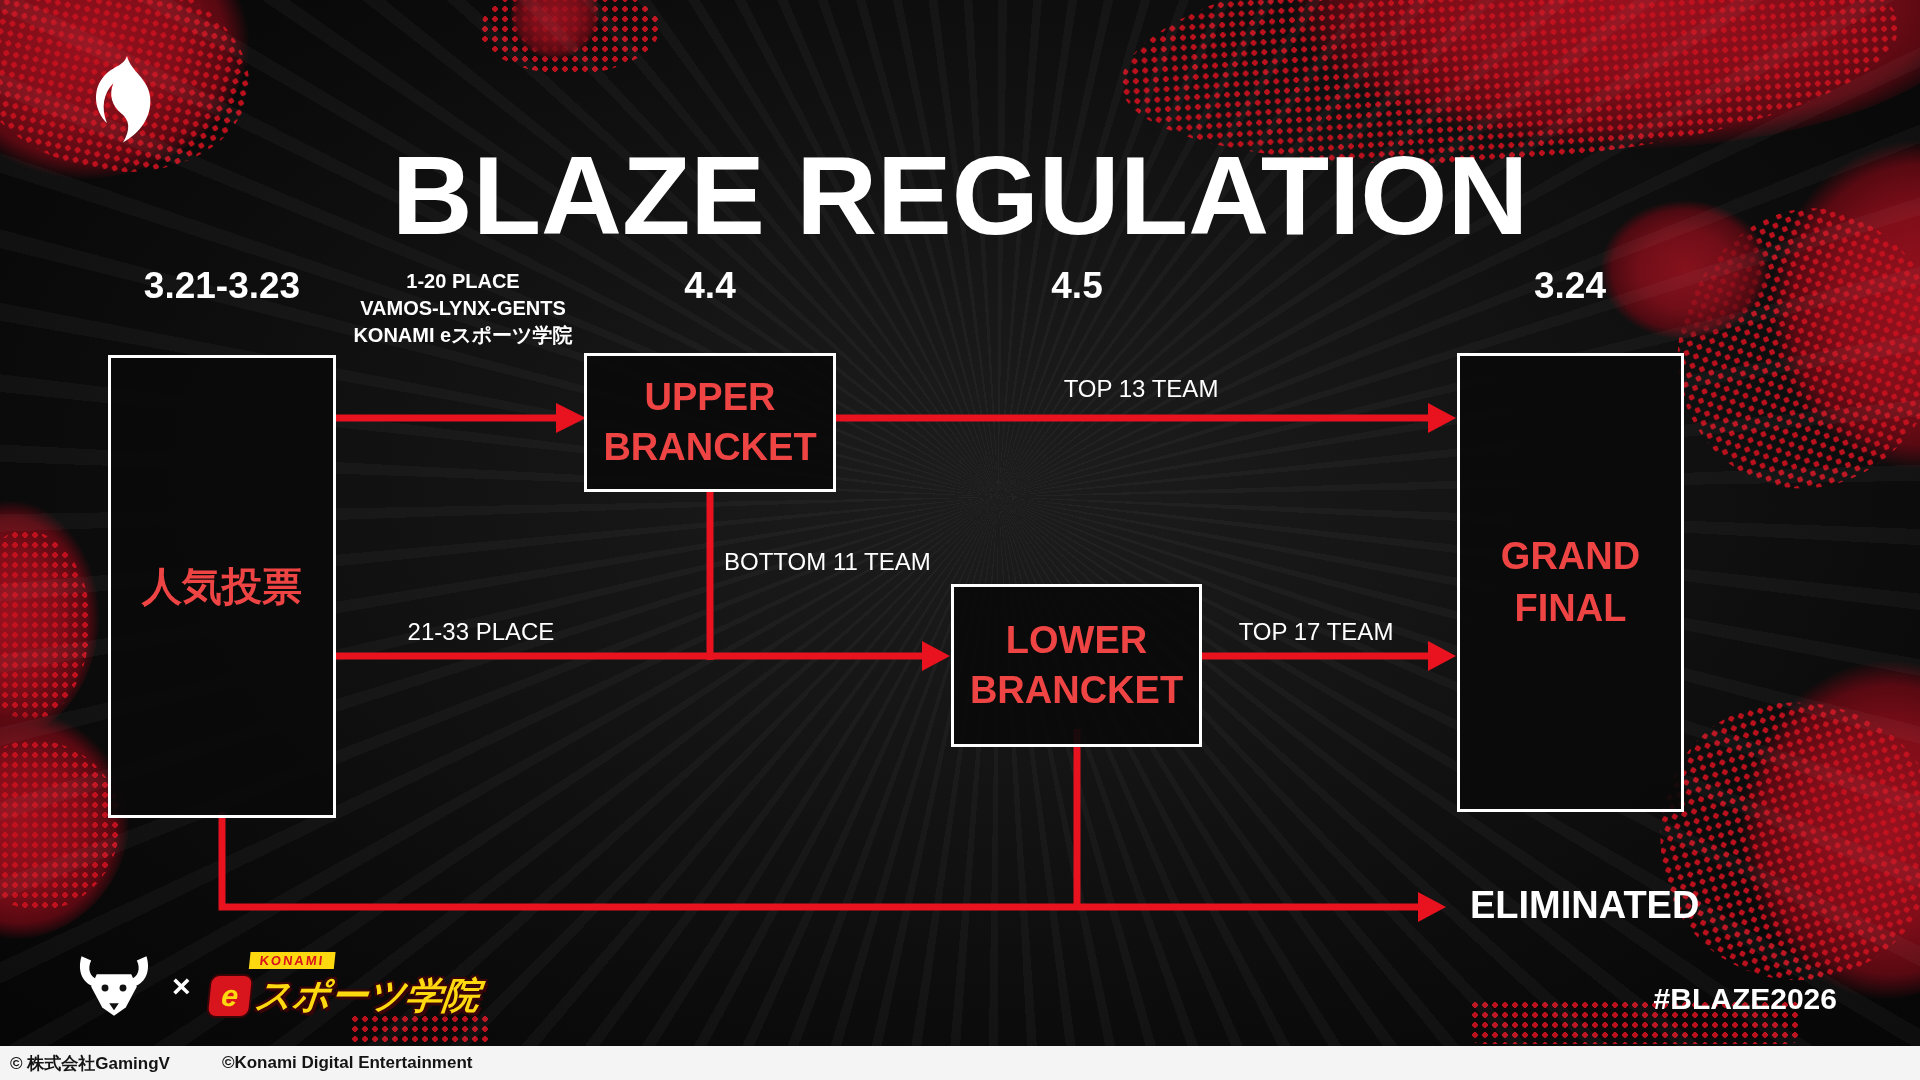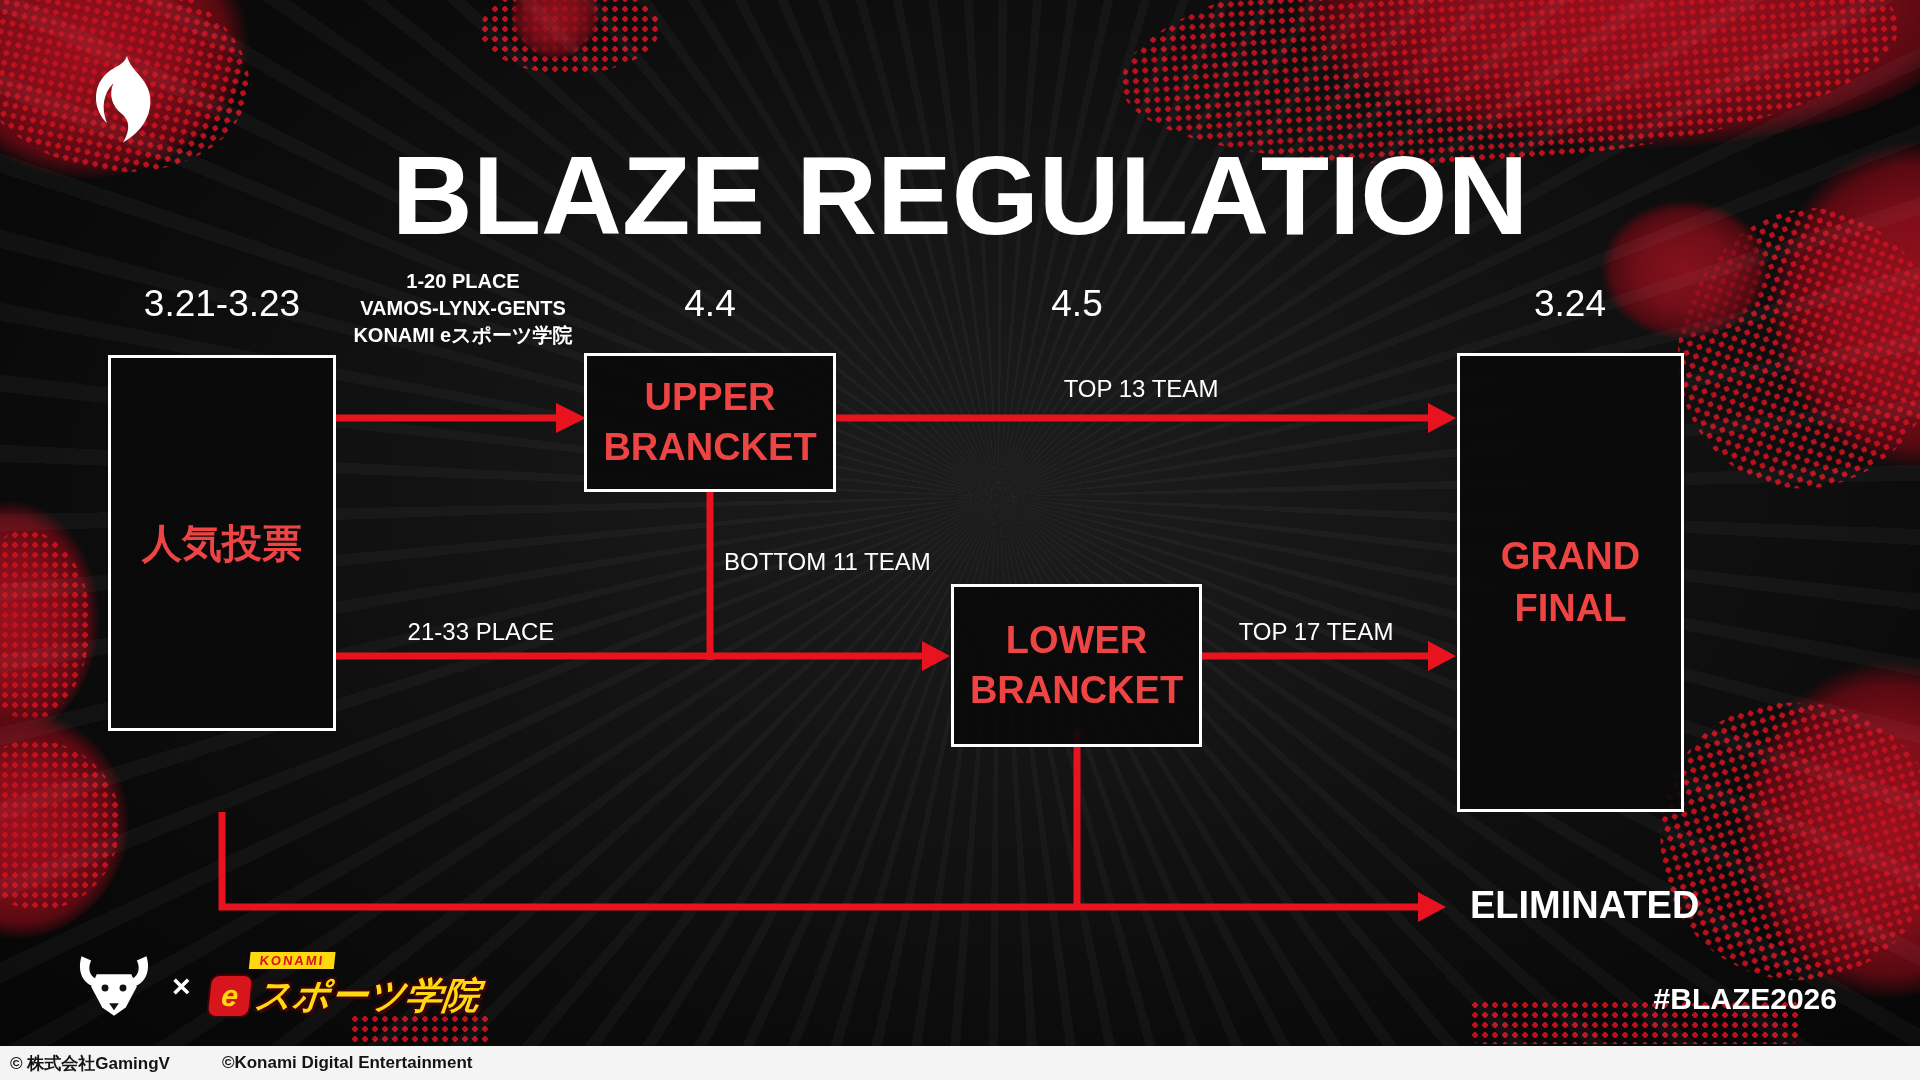--- a/index.html
+++ b/index.html
@@ -56,34 +56,34 @@
   .arrows { position: absolute; left: 0; top: 0; z-index: 4; }
 
   
   .flame { position: absolute; left: 90px; top: 56px; width: 74px; height: 88px; z-index: 5; }
   .title {
     position: absolute; left: 960px; top: 56px; transform: translateX(-50%);
     font-size: 112px; font-weight: bold; white-space: nowrap; z-index: 5; letter-spacing: 0px;
   }
 
   
-  .date { position: absolute; top: 283px; transform: translateX(-50%); font-size: 37px; font-weight: normal; z-index: 5; white-space: nowrap; }
+  .date { position: absolute; top: 265px; transform: translateX(-50%); font-size: 37px; font-weight: bold; z-index: 5; white-space: nowrap; }
   .date-vote  { left: 222px; }
   .date-upper { left: 710px; }
   .date-lower { left: 1077px; }
   .date-final { left: 1570px; }
 
   
   .box {
     position: absolute; background: rgba(10,10,10,.93); border: 3px solid #fff;
     display: flex; align-items: center; justify-content: center; text-align: center;
     font-weight: bold; color: #ef4444; z-index: 5;
   }
   .box-label { display: block; padding: 0 22px; }
-  .box-vote  { left: 108px;  top: 355px; width: 228px; height: 376px; font-size: 40px; }
+  .box-vote  { left: 108px;  top: 355px; width: 228px; height: 463px; font-size: 40px; }
   .box-upper { left: 584px;  top: 353px; width: 252px; height: 139px; font-size: 38px; line-height: 1.3; }
   .box-lower { left: 951px;  top: 584px; width: 251px; height: 163px; font-size: 38px; line-height: 1.3; }
   .box-final { left: 1457px; top: 353px; width: 227px; height: 459px; font-size: 38px; line-height: 1.35; }
 
   
   .edge-label { position: absolute; font-size: 24px; font-weight: normal; z-index: 5; white-space: nowrap; }
   .center-label { transform: translateX(-50%); text-align: center; }
   .label-to-upper {
     position: absolute; left: 463px; top: 268px; transform: translateX(-50%);
     font-size: 20px; line-height: 27px; font-weight: bold; text-align: center; z-index: 5; white-space: nowrap;

